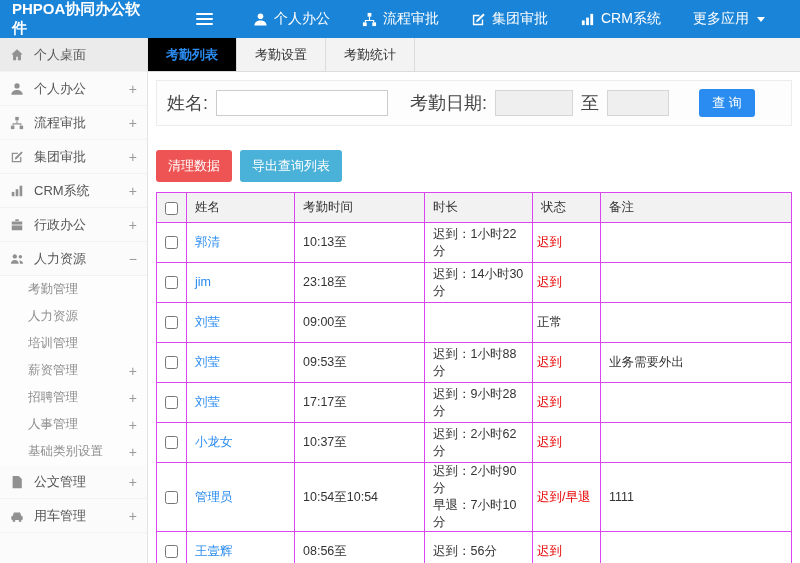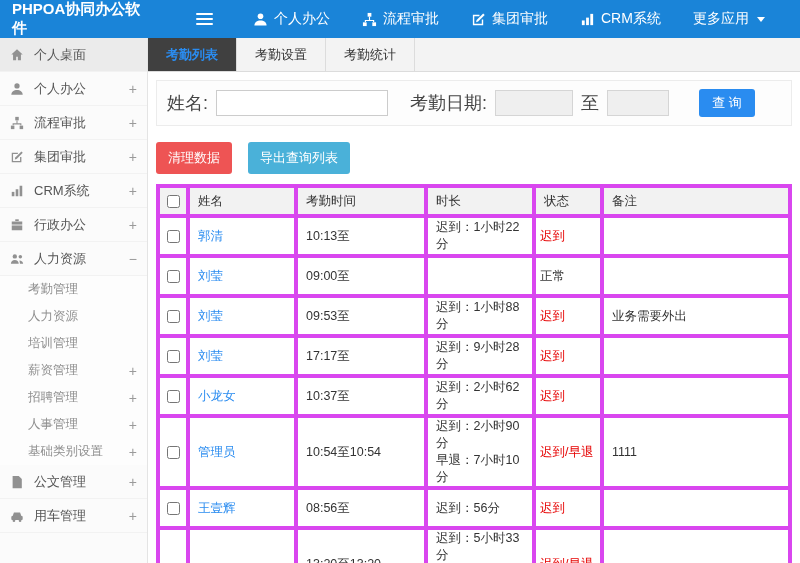--- a/index.html
+++ b/index.html
@@ -26,39 +26,39 @@
   .side-item.active { background:#ebebeb; }
   .side-item .icon { width:16px; margin-right:8px; color:#919191; display:flex; flex:none; }
   .side-item .lbl { flex:1; white-space:nowrap; overflow:hidden; }
   .side-item .exp { margin-left:auto; color:#9a9a9a; font-size:14px; padding-left:4px; }
   .side-item.sub { height:27px; padding-left:28px; color:#8f8f8f; font-size:12.5px; background:#fdfdfd; border-bottom:none; }
 
   
   .main { flex:1; display:flex; flex-direction:column; overflow:hidden; background:#fff; }
   .tabbar { height:34px; background:#f3f3f3; border-bottom:1px solid #dcdcdc; display:flex; flex:none; }
   .tab { padding:0 18px; line-height:33px; border-right:1px solid #dcdcdc; font-size:13px; color:#333; cursor:pointer; }
-  .tab.active { background:#404040; color:#2a8cf0; font-weight:bold; }
+  .tab.active { background:#000000; color:#2a8cf0; font-weight:bold; }
 
   .filterbar { margin:8px 8px 0; border:1px solid #ececec; background:#fdfdfd; padding:8px 10px; display:flex; align-items:center; gap:8px; flex:none; }
   .flabel { color:#444; font-size:18px; white-space:nowrap; }
   .flabel.date { margin-left:14px; }
   .f-name { width:172px; height:26px; border:1px solid #ccc; background:#fff; padding:0 6px; font-size:13px; }
   .f-date { width:78px; height:26px; border:1px solid #d5d5d5; background:#efefef; padding:0 6px; font-size:13px; }
   .f-date.to { width:62px; }
   .btn-search { margin-left:22px; width:56px; height:28px; background:#2a8cf0; color:#fff; border:none; border-radius:3px; font-size:13px; cursor:pointer; }
 
-  .toolbar { margin:16px 8px 10px; display:flex; gap:16px; flex:none; }
+  .toolbar { margin:24px 8px 10px; display:flex; gap:8px; flex:none; }
   .btn { color:#fff; border:none; border-radius:3px; padding:7px 12px; font-size:13px; cursor:pointer; white-space:nowrap; }
   .btn-clean { background:#ee5454; }
   .btn-export { background:#4ab1d9; }
 
   
   .tablewrap { margin:0 8px; flex:1; overflow:hidden; }
   table { border-collapse:collapse; width:100%; table-layout:fixed; }
-  th, td { border:4px solid #d946ef; font-size:12.5px; color:#333; }
+  th, td { border:1px solid #d946ef; font-size:12.5px; color:#333; }
   thead th { background:#f2f2f2; height:30px; text-align:left; padding:0 8px; font-weight:normal; }
   tbody td { height:40px; padding:0 8px; vertical-align:middle; line-height:17px; }
   td.c-check, th.c-check { text-align:center; padding:0; }
   input[type=checkbox] { width:13px; height:13px; margin:0; vertical-align:middle; }
   .c-name a { color:#2a8cf0; text-decoration:none; cursor:pointer; }
   .c-dur { white-space:pre-line; }
   .c-status { padding:0 4px; }
   .red { color:#e60000; }
 </style>
 </head>
@@ -292,20 +292,28 @@
             <tr>
               <td class="c-check"><input type="checkbox" style=""></td>
               <td class="c-name"><a>郭清</a></td>
               <td class="c-time">10:13至</td>
               <td class="c-dur">迟到：1小时22分</td>
               <td class="c-status red">迟到</td>
               <td class="c-note"></td>
             </tr>
             <tr>
               <td class="c-check"><input type="checkbox" style=""></td>
+              <td class="c-name"><a>jim</a></td>
+              <td class="c-time">23:18至</td>
+              <td class="c-dur">迟到：14小时30分</td>
+              <td class="c-status red">迟到</td>
+              <td class="c-note"></td>
+            </tr>
+            <tr>
+              <td class="c-check"><input type="checkbox" style=""></td>
               <td class="c-name"><a>刘莹</a></td>
               <td class="c-time">09:00至</td>
               <td class="c-dur"></td>
               <td class="c-status">正常</td>
               <td class="c-note"></td>
             </tr>
             <tr>
               <td class="c-check"><input type="checkbox" style=""></td>
               <td class="c-name"><a>刘莹</a></td>
               <td class="c-time">09:53至</td>

